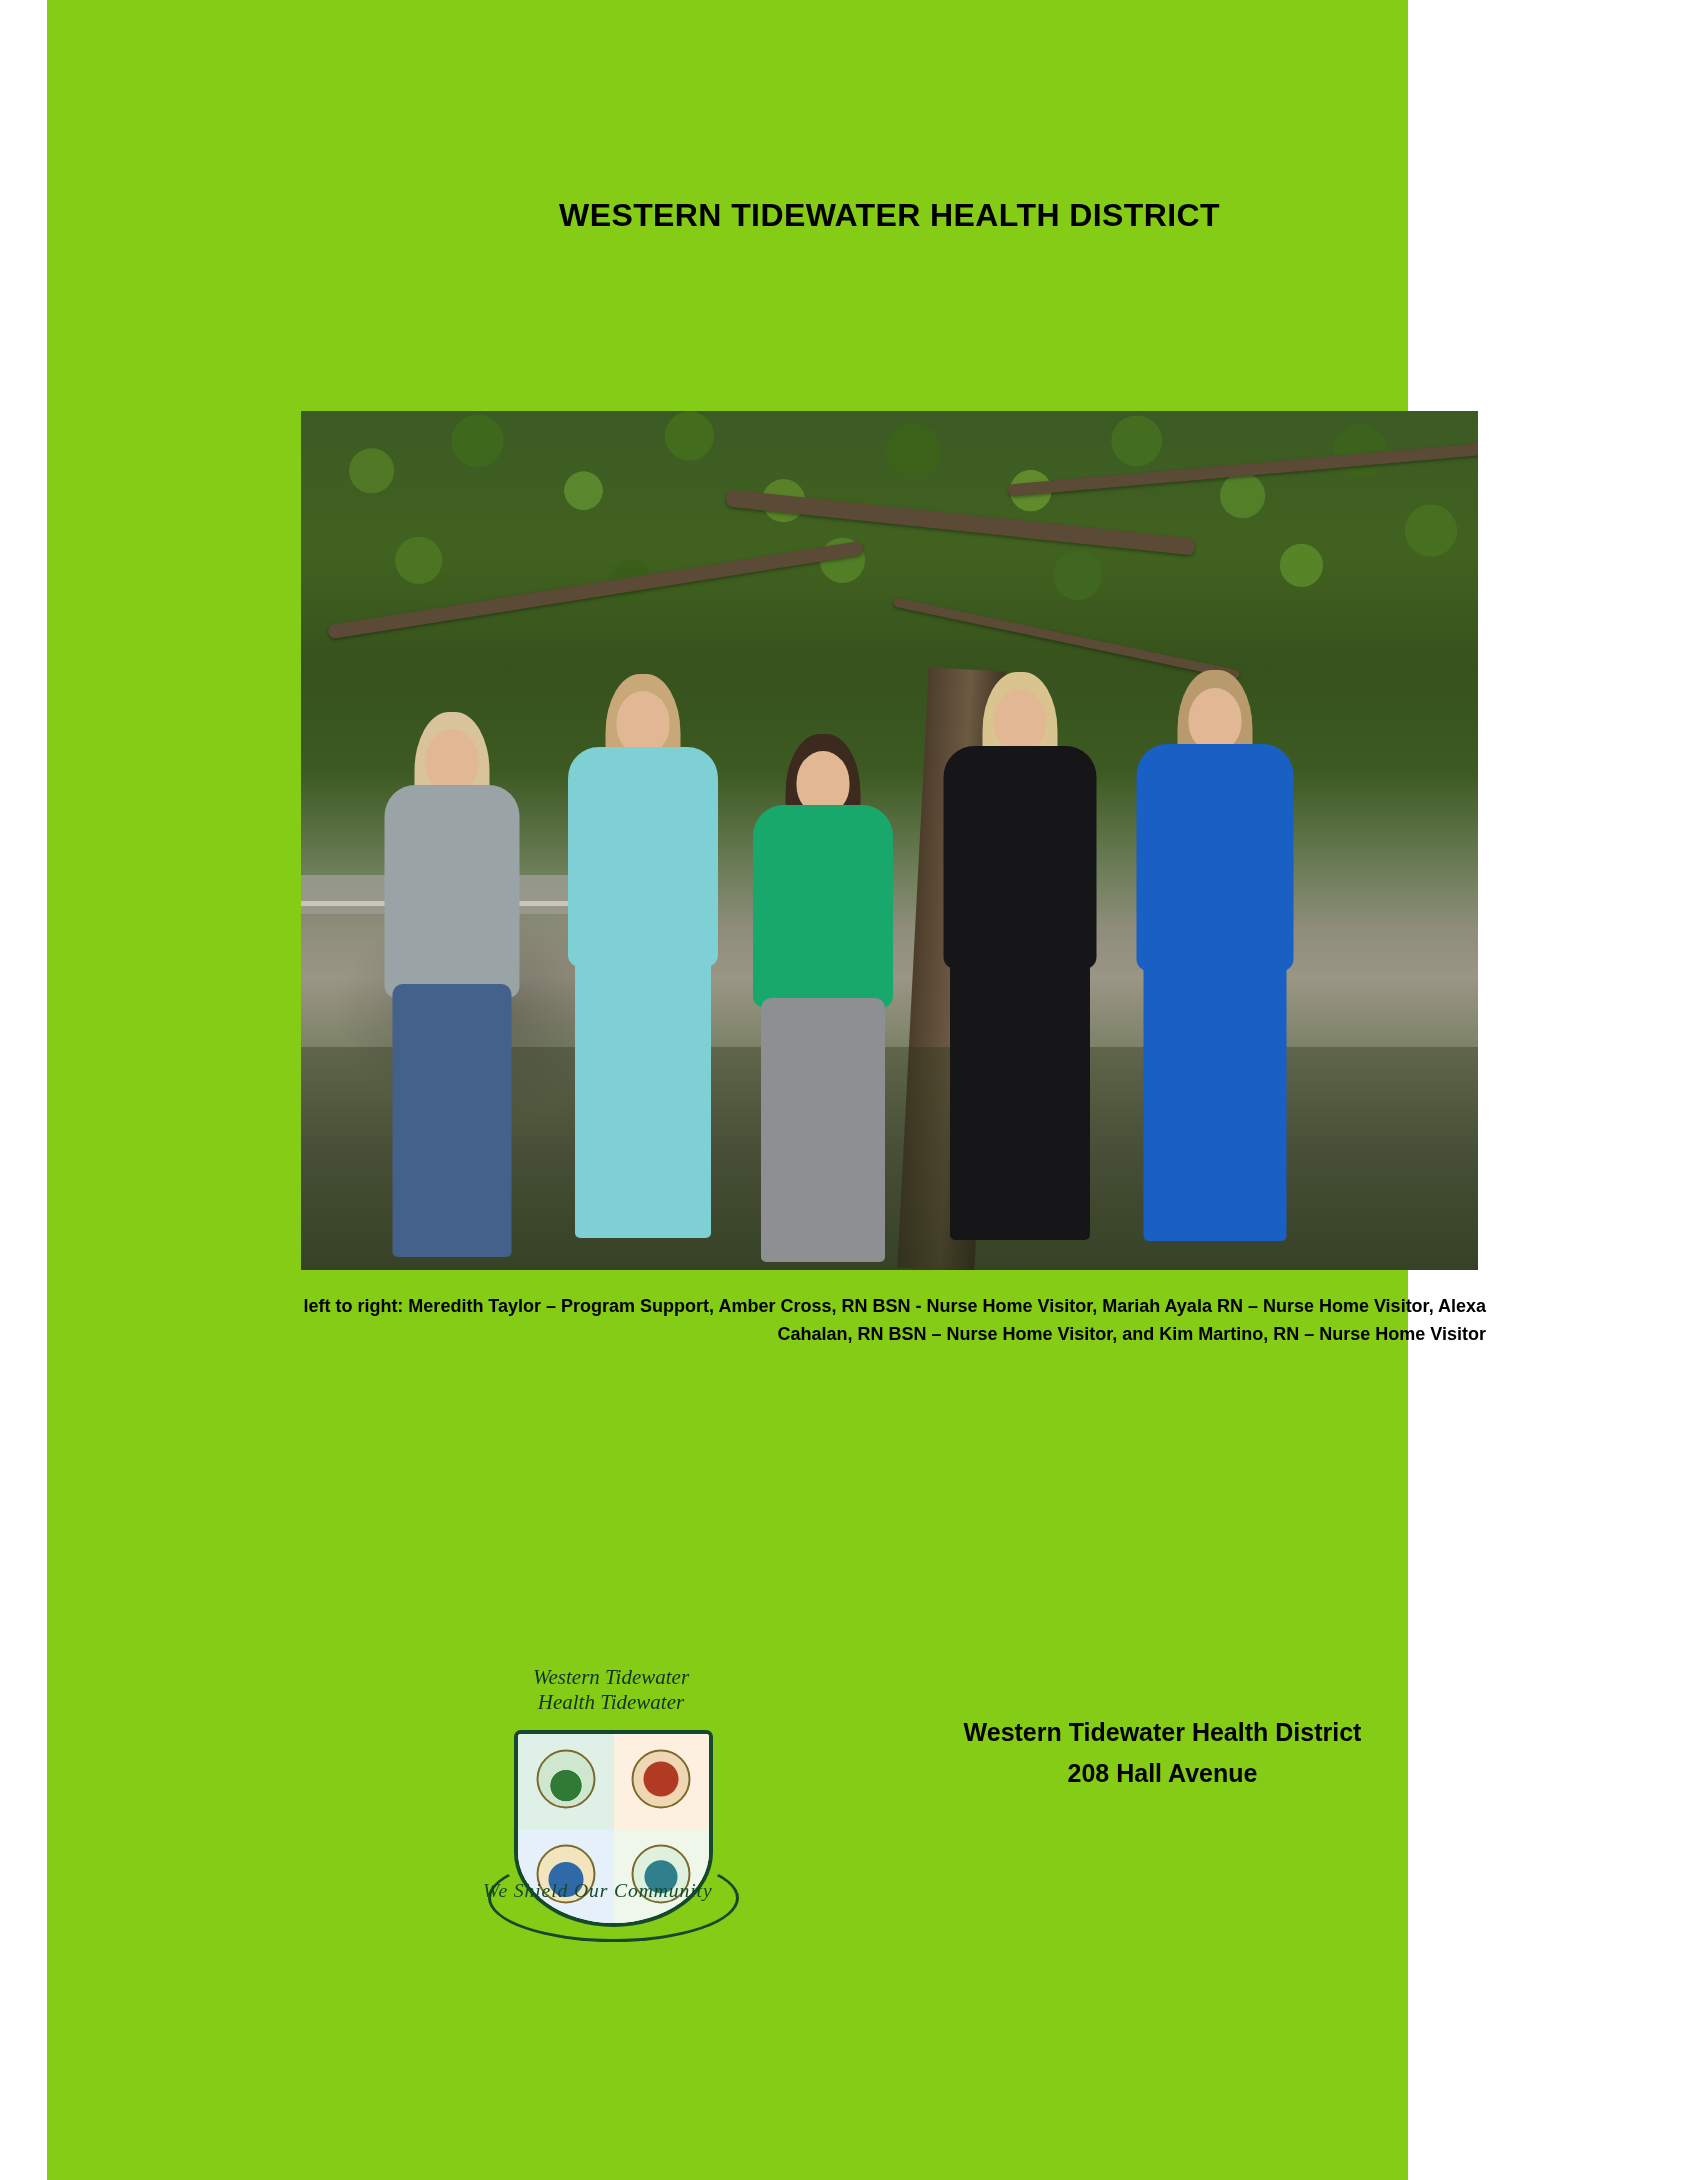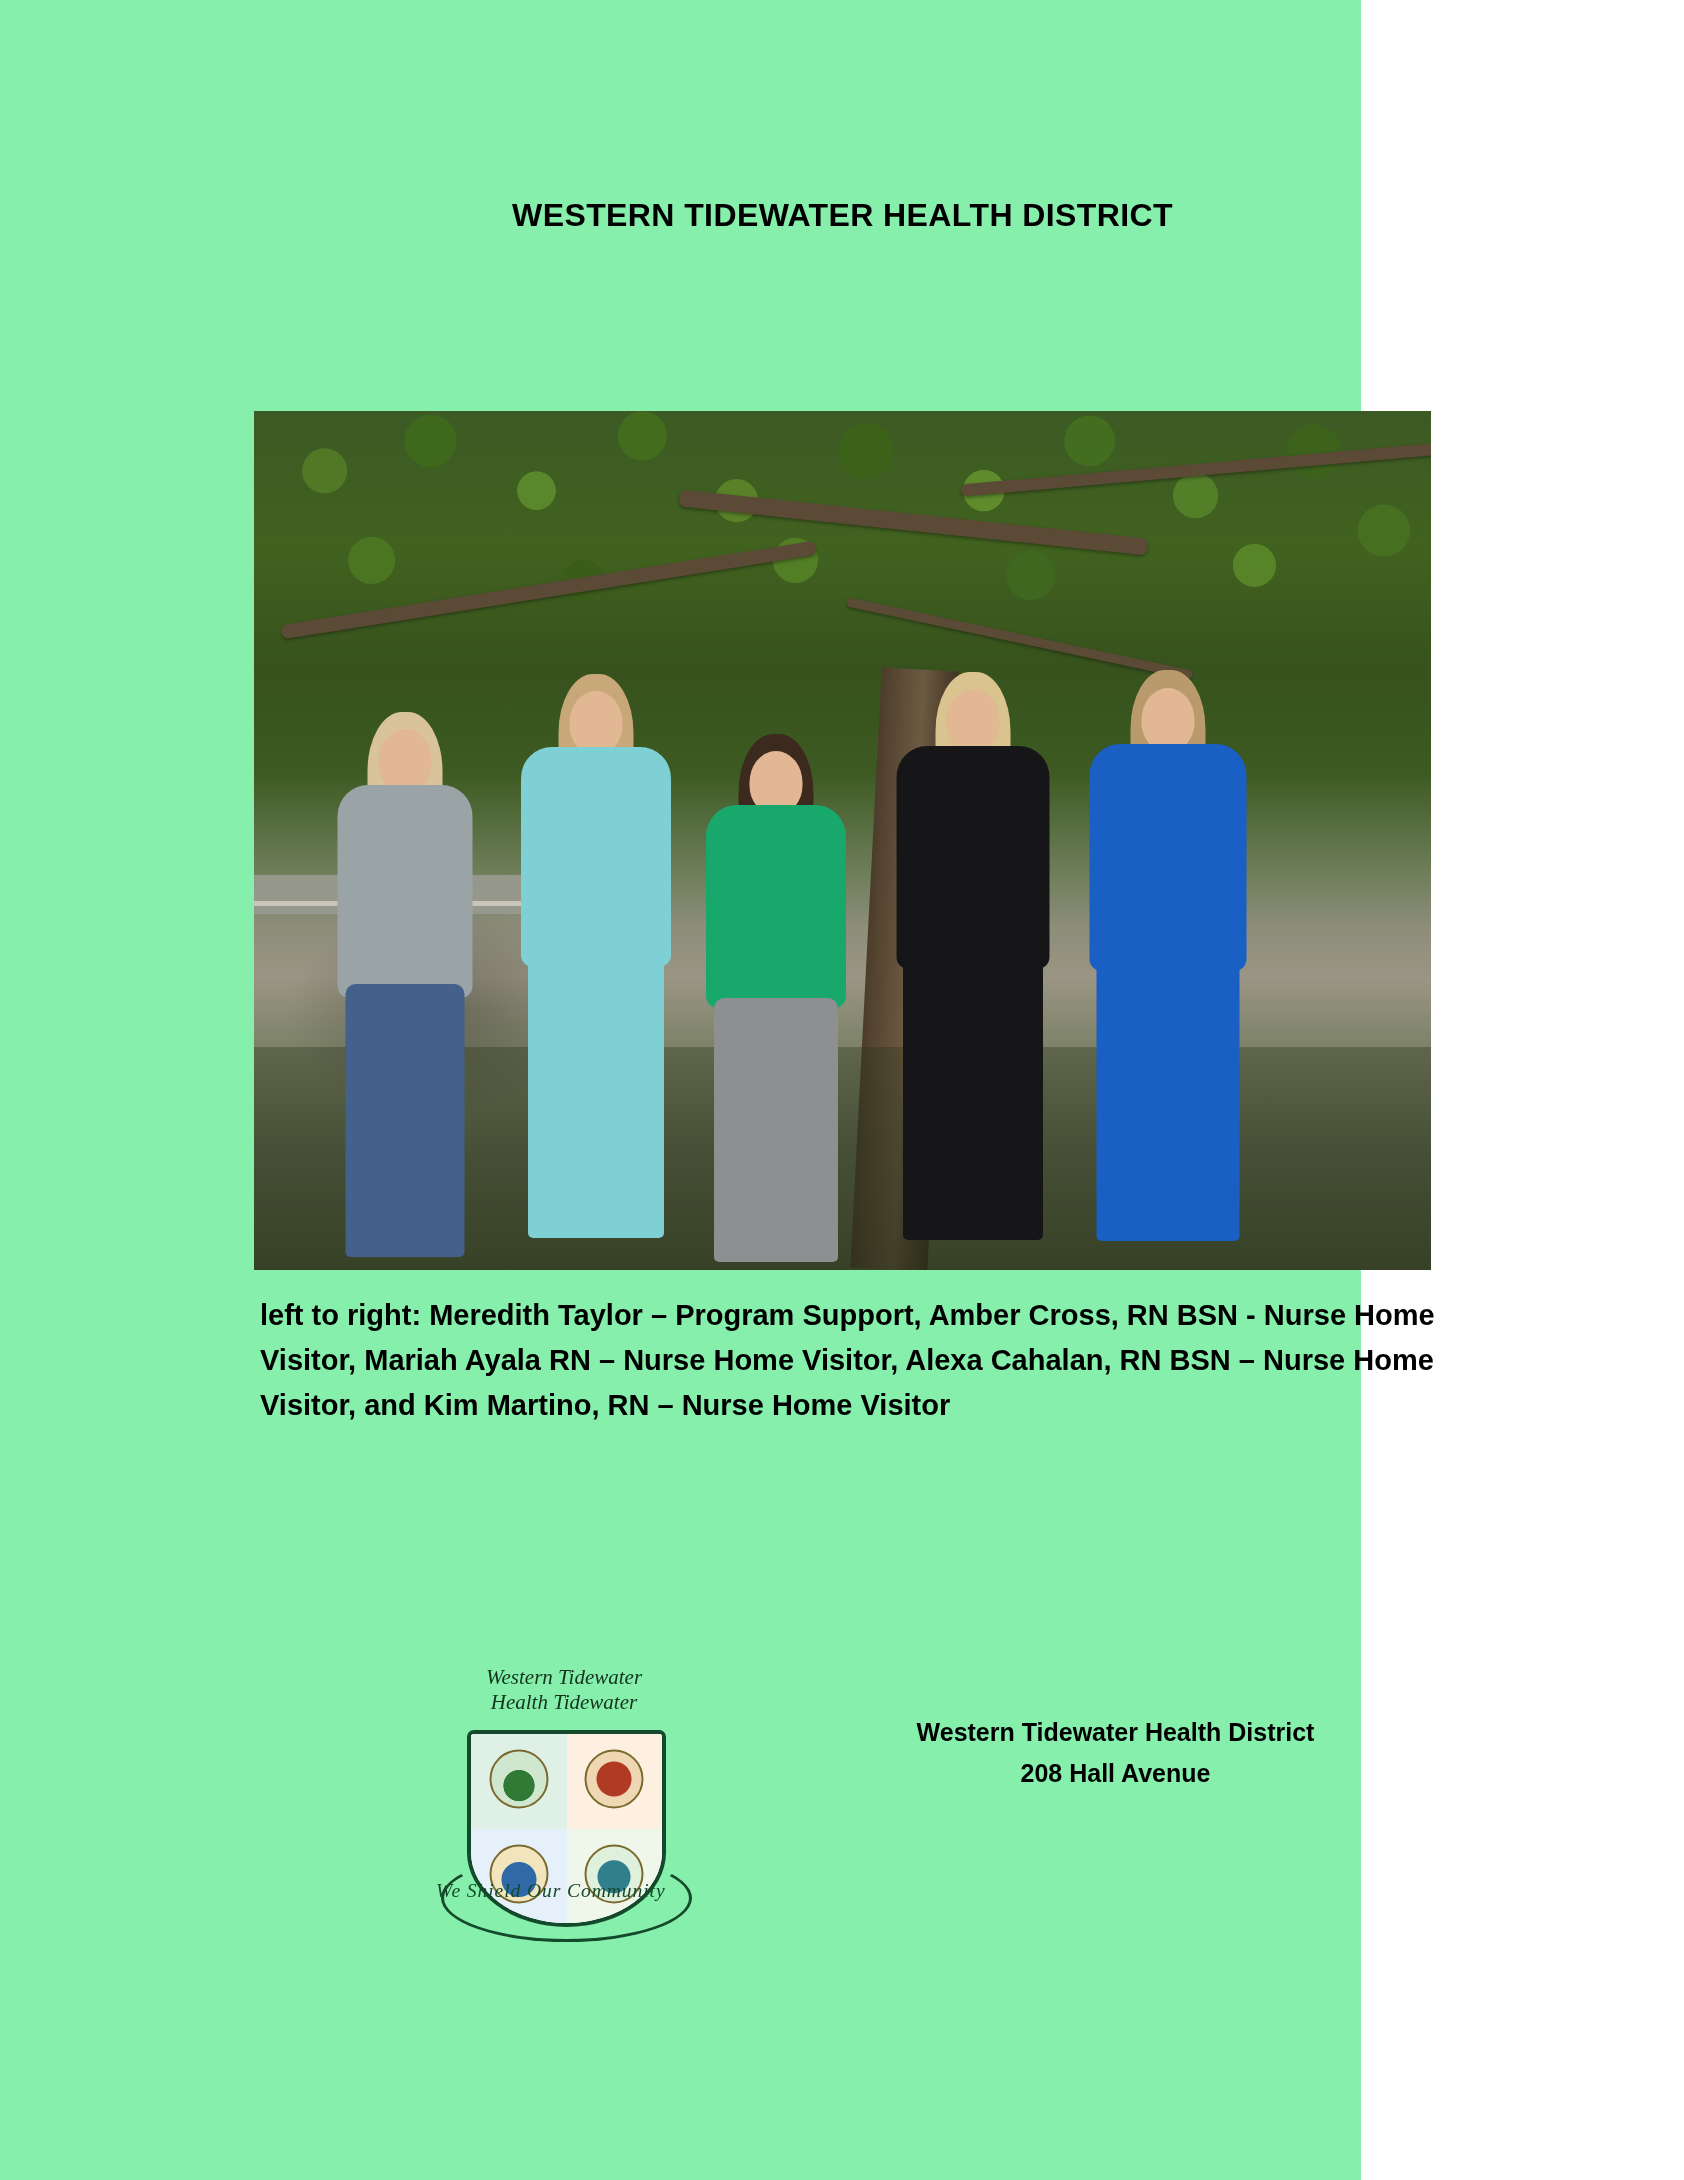--- a/index.html
+++ b/index.html
@@ -12,21 +12,22 @@
     height: 2181px;
     font-family: "Liberation Sans", sans-serif;
     color: #000000;
     position: relative;
     overflow: hidden;
   }
   .page {
     width: 1361px;
     height: 2181px;
     position: relative;
-    background: #86efac;
+    background: #84cc16;
+    margin-left: 47px;
   }
 
   
   .title-block {
     position: absolute;
     top: 194px;
     left: 0;
     width: 1685px;
     text-align: center;
   }
@@ -176,24 +177,24 @@
   .p5 { left: 68.5%; width: 216px; height: 70%; }
   .p5 .hair { top: 1.7px; background: #b99a6c; }
   .p5 .head { top: 19px; }
   .p5 .torso { top: 75px; width: 157px; height: 227px; background: #1a5fc4; }
   .p5 .legs { top: 291px; width: 143px; height: 281px; background: #1a5fc4; }
 
   
   .caption {
     position: absolute;
     top: 1293px;
-    left: 260px;
+    left: 246px;
     width: 1193px;
-    text-align: left;
-    font-size: 29px;
+    text-align: right;
+    font-size: 18px;
     font-weight: bold;
     line-height: 1.55;
   }
 
   
   .seal-wrap {
     position: absolute;
     top: 1665px;
     left: 436px;
     width: 256px;

